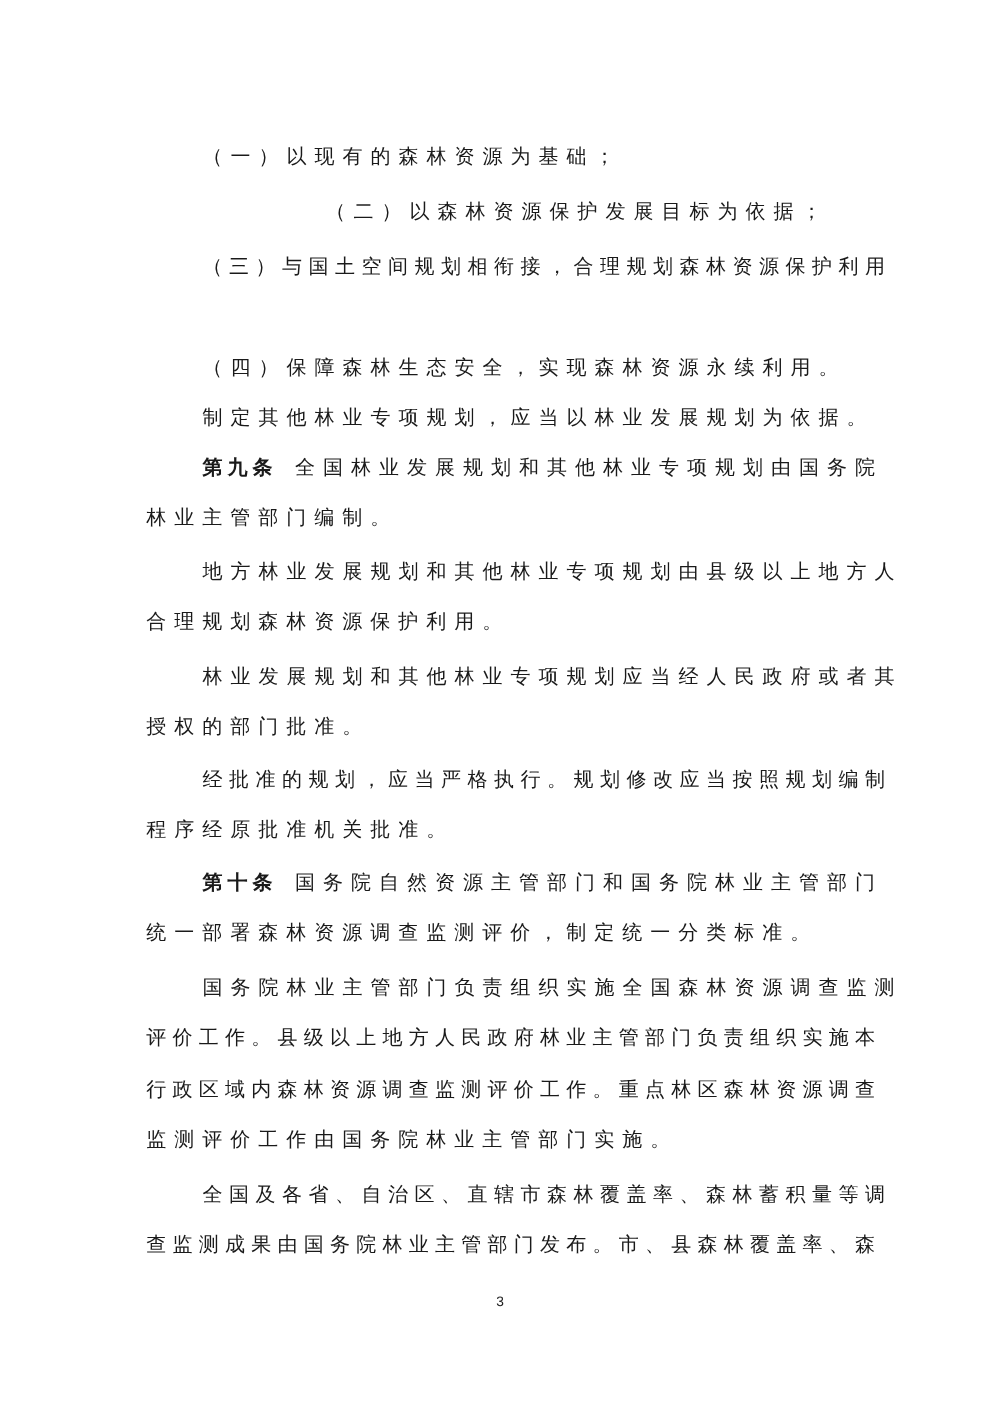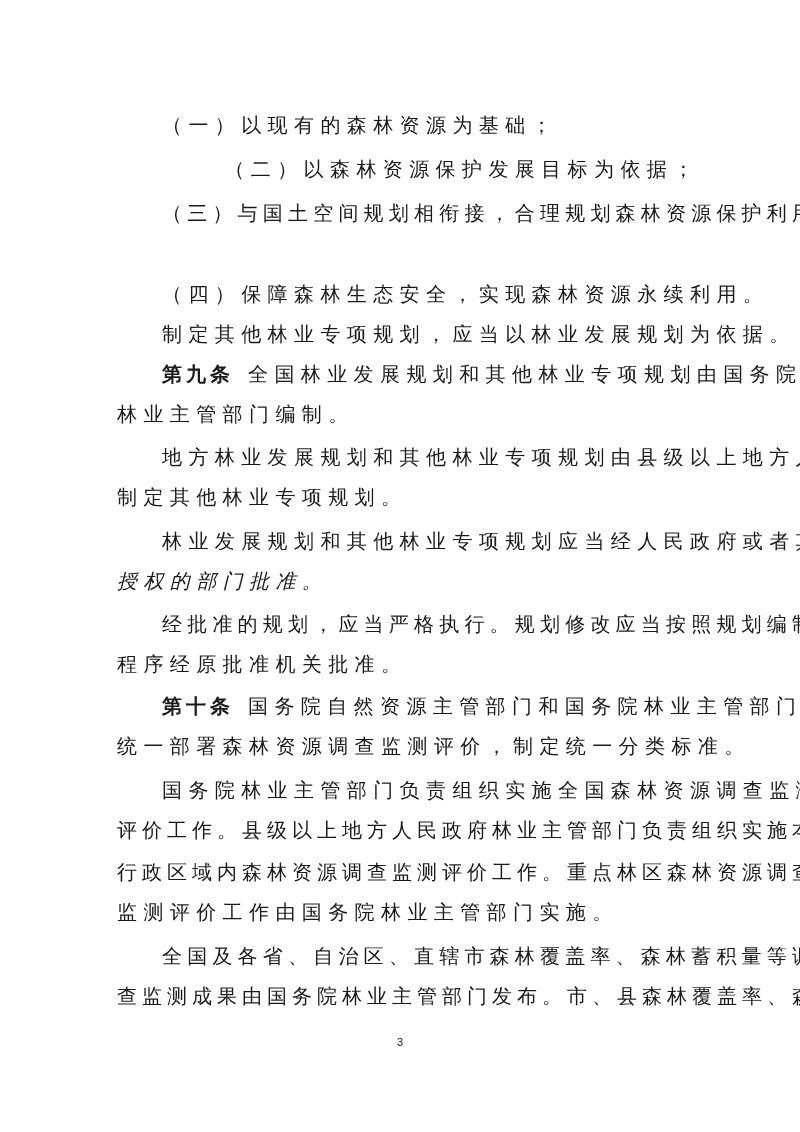--- a/index.html
+++ b/index.html
@@ -1,42 +1,42 @@
 <!DOCTYPE html>
 <html><head>
 <meta charset="utf-8">
 <style>
   html, body { margin: 0; padding: 0; background: #ffffff; }
   body { width: 800px; height: 1132px; position: relative; overflow: hidden;
          font-family: "DejaVu Sans", "Liberation Sans", sans-serif; color: #1a1a1a; }
   .page { position: absolute; left: 0; top: 0; width: 800px; height: 1132px; background: #fff; }
-  .line { position: absolute; left: 117px; width: 600px; font-size: 20px; line-height: 24px;
+  .line { position: absolute; left: 117px; width: 600px; font-size: 16px; line-height: 24px;
           letter-spacing: 6.4px; white-space: nowrap; }
   .indent { left: 162px; }
   .bold { font-weight: bold; letter-spacing: 4px; margin-right: 14px; }
   .pagenum { position: absolute; left: 0; width: 800px; top: 1036px; text-align: center;
              font-size: 11px; font-family: "Liberation Sans", sans-serif; color: #222; }
 </style>
 </head>
 <body>
 
 <div class="page">
   <div class="line indent" style="top:113px;">（一）以现有的森林资源为基础；</div>
   <div class="line indent" style="top:157px;text-align:center;">（二）以森林资源保护发展目标为依据；</div>
   <div class="line indent" style="top:201px; letter-spacing:5.2px;">（三）与国土空间规划相衔接，合理规划森林资源保护利用</div>
   <div class="line indent" style="top:282px;">（四）保障森林生态安全，实现森林资源永续利用。</div>
   <div class="line indent" style="top:322px;">制定其他林业专项规划，应当以林业发展规划为依据。</div>
   <div class="line indent" style="top:362px;">
     <span class="bold">第九条</span><span>全国林业发展规划和其他林业专项规划由国务院</span>
   </div>
   <div class="line" style="top:402px;">林业主管部门编制。</div>
   <div class="line indent" style="top:445px;">地方林业发展规划和其他林业专项规划由县级以上地方人</div>
-  <div class="line" style="top:485px;">制定其他林业专项规划。</div>
+  <div class="line" style="top:485px;">合理规划森林资源保护利用。</div>
   <div class="line indent" style="top:529px;">林业发展规划和其他林业专项规划应当经人民政府或者其</div>
-  <div class="line" style="top:569px;font-style:italic;">授权的部门批准。</div>
+  <div class="line" style="top:569px;">授权的部门批准。</div>
   <div class="line indent" style="top:612px; letter-spacing:5.2px;">经批准的规划，应当严格执行。规划修改应当按照规划编制</div>
   <div class="line" style="top:652px;">程序经原批准机关批准。</div>
   <div class="line indent" style="top:694px;">
     <span class="bold">第十条</span><span>国务院自然资源主管部门和国务院林业主管部门</span>
   </div>
   <div class="line" style="top:734px;">统一部署森林资源调查监测评价，制定统一分类标准。</div>
   <div class="line indent" style="top:778px;">国务院林业主管部门负责组织实施全国森林资源调查监测</div>
   <div class="line" style="top:818px; letter-spacing:5.0px;">评价工作。县级以上地方人民政府林业主管部门负责组织实施本</div>
   <div class="line" style="top:860px; letter-spacing:5.0px;">行政区域内森林资源调查监测评价工作。重点林区森林资源调查</div>
   <div class="line" style="top:900px;">监测评价工作由国务院林业主管部门实施。</div>

